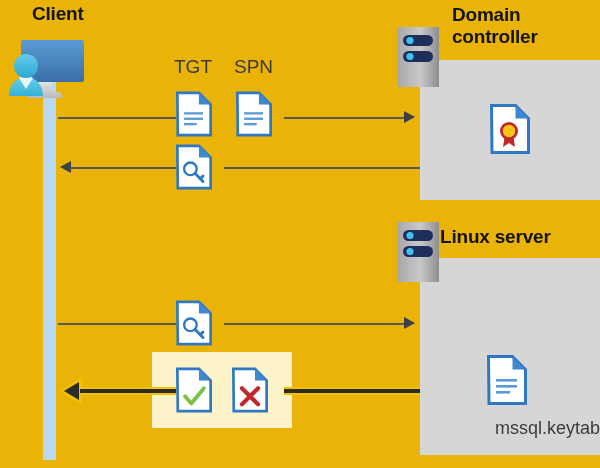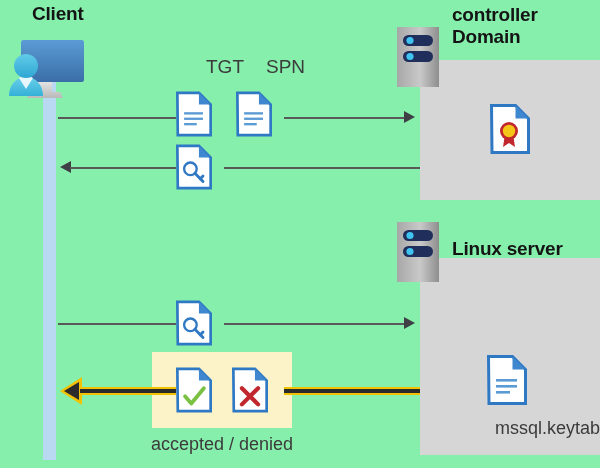--- a/index.html
+++ b/index.html
@@ -4,21 +4,21 @@
 <style>
   html, body {
     margin: 0;
     padding: 0;
     background: #ffffff;
   }
   #canvas {
     position: relative;
     width: 600px;
     height: 468px;
-    background: #86efac;
+    background: #eab308;
     font-family: "Liberation Sans", sans-serif;
     overflow: hidden;
   }
   .abs { position: absolute; }
 
   
   .gray-panel {
     background: #d6d6d6;
   }
   .highlight-band {
@@ -33,21 +33,20 @@
     font-weight: bold;
     color: #141414;
     font-size: 19px;
     line-height: 22px;
     letter-spacing: -0.2px;
   }
   .small-label {
     color: #3b3b3b;
     font-size: 19px;
     line-height: 22px;
-    margin-left: 32px;
   }
   .doc-caption {
     color: #3b3b3b;
     font-size: 18px;
     line-height: 20px;
     text-align: center;
   }
 
   
   .thin-line {
@@ -135,22 +134,22 @@
 
       <path d="M5 68 c0-12 8-19 17-19 c9 0 17 7 17 19 z" fill="url(#bodyGrad)"></path>
 
       <path d="M15 50 l7 11 l7 -11 l-3 -2 h-8 z" fill="#ffffff" opacity="0.85"></path>
 
       <circle cx="22" cy="38" r="12" fill="url(#headGrad)"></circle>
     </svg>
   </div>
 
   <div class="abs title-label" style="left:452px; top:4px; width:148px;">
+    <div>Domain</div>
     <div>controller</div>
-    <div>Domain</div>
   </div>
 
   <div class="abs" style="left:397px; top:27px; width:42px; height:60px;">
     <svg width="42" height="60" viewBox="0 0 42 60">
       <defs>
         <linearGradient id="srvGrad1" x1="0" y1="0" x2="1" y2="0">
           <stop offset="0%" stop-color="#a7a7a7"></stop>
           <stop offset="55%" stop-color="#c9c9c9"></stop>
           <stop offset="100%" stop-color="#8e8e8e"></stop>
         </linearGradient>
@@ -168,21 +167,21 @@
       <path d="M1.5 1.5 h24 l13 13 v34 h-36.5 z" fill="#ffffff" stroke="#2f78c4" stroke-width="3"></path>
       <path d="M25.5 1.5 l13 13 h-13 z" fill="#3f87ce"></path>
 
       <path d="M15 30 l-2 13 l6 -4 l6 4 l-2 -13 z" fill="#c1272d"></path>
 
       <circle cx="19" cy="27" r="9" fill="#c1272d"></circle>
       <circle cx="19" cy="27" r="6.2" fill="#f5c518"></circle>
     </svg>
   </div>
 
-  <div class="abs title-label" style="left:452px; top:226px;margin-top:12px;">Linux server</div>
+  <div class="abs title-label" style="left:440px; top:226px;">Linux server</div>
 
   <div class="abs" style="left:397px; top:222px; width:42px; height:60px;">
     <svg width="42" height="60" viewBox="0 0 42 60">
       <rect x="0" y="0" width="42" height="60" fill="url(#srvGrad1)"></rect>
       <rect x="6" y="8" width="30" height="11" rx="5.5" fill="#1f2e5a"></rect>
       <circle cx="13" cy="13.5" r="3.6" fill="#3fc3f0"></circle>
       <rect x="6" y="24" width="30" height="11" rx="5.5" fill="#1f2e5a"></rect>
       <circle cx="13" cy="29.5" r="3.6" fill="#3fc3f0"></circle>
     </svg>
   </div>
@@ -268,15 +267,14 @@
   </div>
 
   <div class="abs" style="left:232px; top:366px; width:36px; height:48px;">
     <svg width="36" height="48" viewBox="0 0 40 50">
       <path d="M1.5 1.5 h24 l13 13 v34 h-36.5 z" fill="#ffffff" stroke="#2f78c4" stroke-width="3"></path>
       <path d="M25.5 1.5 l13 13 h-13 z" fill="#3f87ce"></path>
       <path d="M11 23 l18 18 M29 23 l-18 18" fill="none" stroke="#c1272d" stroke-width="4.6" stroke-linecap="round"></path>
     </svg>
   </div>
 
-  <div class="abs doc-caption" style="left:122px; top:434px; width:200px;">accepted / denied</div>
 
 </div>
 
 </body></html>

